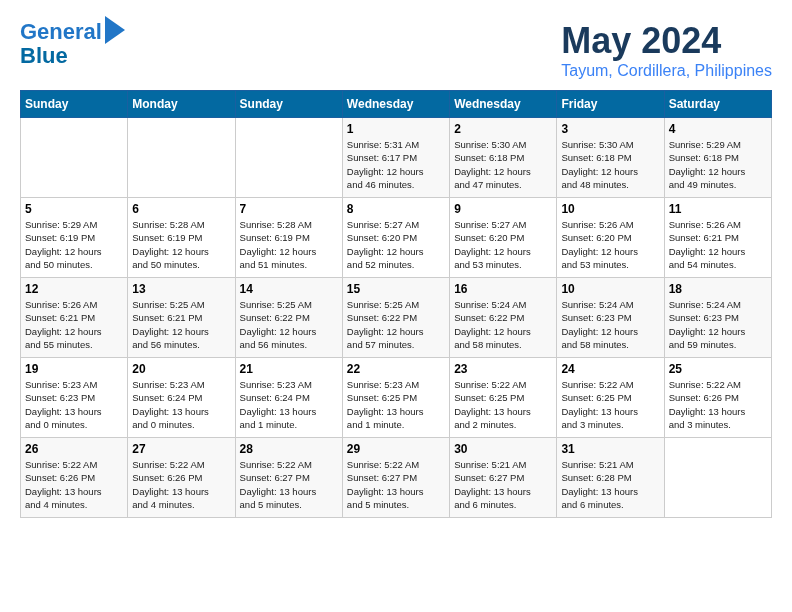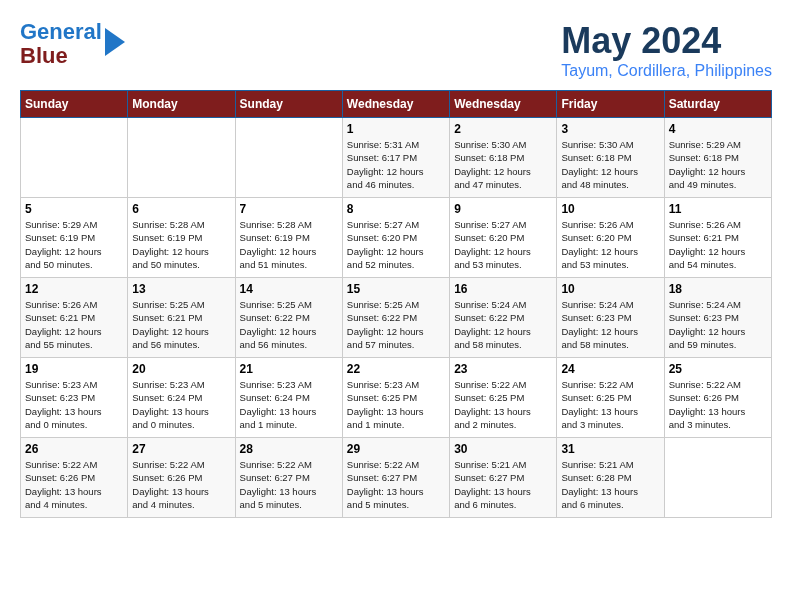--- a/index.html
+++ b/index.html
@@ -11,21 +11,21 @@
       padding: 20px;
     }
     .header {
       display: flex;
       justify-content: space-between;
       align-items: flex-start;
       margin-bottom: 10px;
     }
     .logo {
       display: flex;
-      align-items: center;
+      align-items: flex-start;
     }
     .logo-text {
       font-size: 22px;
       font-weight: bold;
       color: #1a3a5c;
       line-height: 1.1;
     }
     .logo-text span {
       color: #2176c7;
     }
@@ -49,21 +49,21 @@
     .location-title {
       font-size: 16px;
       color: #3b82f6;
     }
     table {
       width: 100%;
       border-collapse: collapse;
       font-size: 10px;
     }
     thead tr {
-      background-color: #7f1d1d;
+      background-color: #0369a1;
       color: #fff;
     }
     thead th {
       padding: 6px 4px;
       text-align: left;
       font-size: 12px;
       font-weight: bold;
       border: 1px solid #1a5fa0;
     }
     tbody tr {
@@ -95,21 +95,21 @@
     }
   </style>
 </head>
 <body>
 
 <div class="header">
   <div class="logo">
     <div>
       <div class="logo-text">
         <span>General</span><br>
-        <span style="color:#7f1d1d;">Blue</span>
+        <span style="color:#0369a1;">Blue</span>
       </div>
     </div>
     <div class="logo-arrow"></div>
   </div>
   <div class="title-block">
     <div class="month-title">May 2024</div>
     <div class="location-title">Tayum, Cordillera, Philippines</div>
   </div>
 </div>
 

